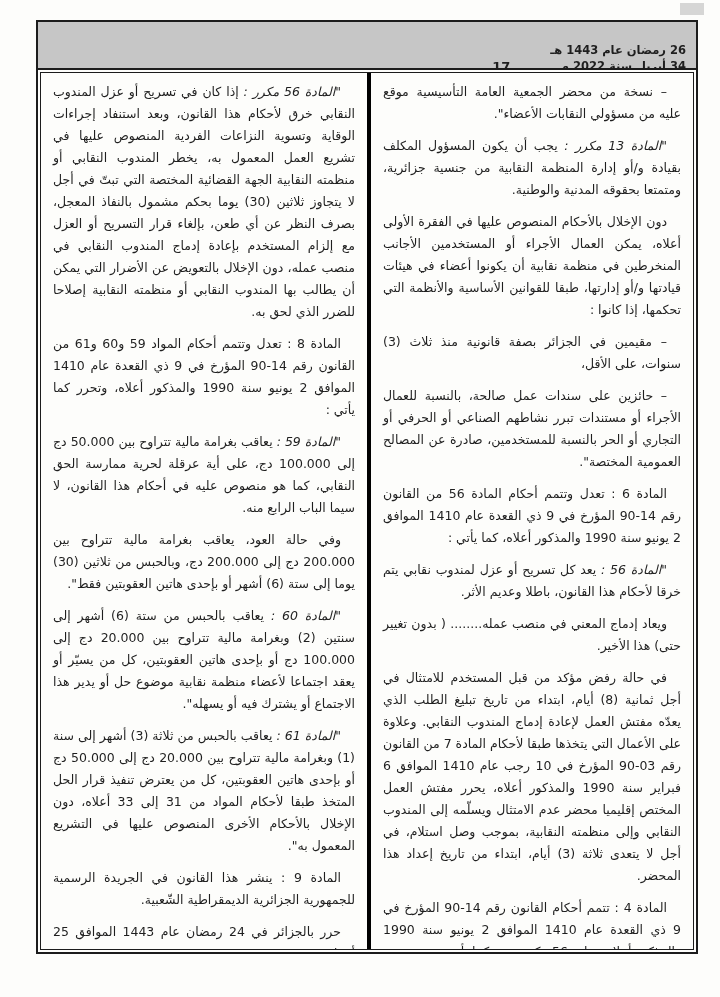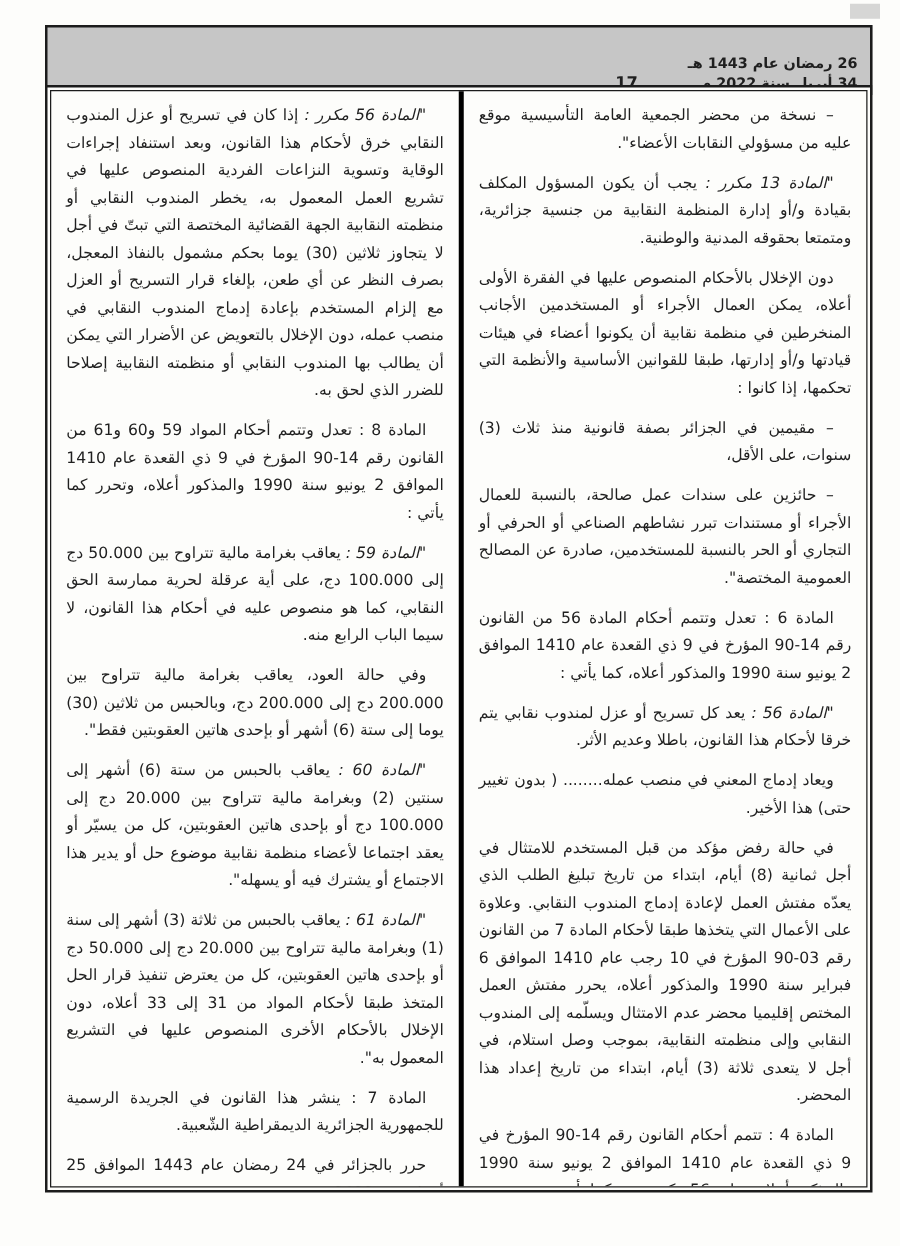--- a/index.html
+++ b/index.html
@@ -79,21 +79,21 @@
           <p class="para"><span class="lead bold">المادة 4 : </span>تتمم أحكام القانون رقم 14-90 المؤرخ في 9 ذي القعدة عام 1410 الموافق 2 يونيو سنة 1990 والمذكور أعلاه، بمادة 56 مكرر تحرر كما يأتي :</p>
         </div>
       <div class="col">
         <div>
             <p class="para"><span class="lead italic">"المادة 56 مكرر : </span>إذا كان في تسريح أو عزل المندوب النقابي خرق لأحكام هذا القانون، وبعد استنفاد إجراءات الوقاية وتسوية النزاعات الفردية المنصوص عليها في تشريع العمل المعمول به، يخطر المندوب النقابي أو منظمته النقابية الجهة القضائية المختصة التي تبتّ في أجل لا يتجاوز ثلاثين (30) يوما بحكم مشمول بالنفاذ المعجل، بصرف النظر عن أي طعن، بإلغاء قرار التسريح أو العزل مع إلزام المستخدم بإعادة إدماج المندوب النقابي في منصب عمله، دون الإخلال بالتعويض عن الأضرار التي يمكن أن يطالب بها المندوب النقابي أو منظمته النقابية إصلاحا للضرر الذي لحق به.</p>
             <p class="para"><span class="lead bold">المادة 8 : </span>تعدل وتتمم أحكام المواد 59 و60 و61 من القانون رقم 14-90 المؤرخ في 9 ذي القعدة عام 1410 الموافق 2 يونيو سنة 1990 والمذكور أعلاه، وتحرر كما يأتي :</p>
             <p class="para"><span class="lead italic">"المادة 59 : </span>يعاقب بغرامة مالية تتراوح بين 50.000 دج إلى 100.000 دج، على أية عرقلة لحرية ممارسة الحق النقابي، كما هو منصوص عليه في أحكام هذا القانون، لا سيما الباب الرابع منه.</p>
             <p class="para">وفي حالة العود، يعاقب بغرامة مالية تتراوح بين 200.000 دج إلى 200.000 دج، وبالحبس من ثلاثين (30) يوما إلى ستة (6) أشهر أو بإحدى هاتين العقوبتين فقط".</p>
             <p class="para"><span class="lead italic">"المادة 60 : </span>يعاقب بالحبس من ستة (6) أشهر إلى سنتين (2) وبغرامة مالية تتراوح بين 20.000 دج إلى 100.000 دج أو بإحدى هاتين العقوبتين، كل من يسيّر أو يعقد اجتماعا لأعضاء منظمة نقابية موضوع حل أو يدير هذا الاجتماع أو يشترك فيه أو يسهله".</p>
             <p class="para"><span class="lead italic">"المادة 61 : </span>يعاقب بالحبس من ثلاثة (3) أشهر إلى سنة (1) وبغرامة مالية تتراوح بين 20.000 دج إلى 50.000 دج أو بإحدى هاتين العقوبتين، كل من يعترض تنفيذ قرار الحل المتخذ طبقا لأحكام المواد من 31 إلى 33 أعلاه، دون الإخلال بالأحكام الأخرى المنصوص عليها في التشريع المعمول به".</p>
-            <p class="para"><span class="lead bold">المادة 7 : </span>ينشر هذا القانون في الجريدة الرسمية للجمهورية الجزائرية الديمقراطية الشّعبية.</p>
+            <p class="para"><span class="lead bold">المادة 9 : </span>ينشر هذا القانون في الجريدة الرسمية للجمهورية الجزائرية الديمقراطية الشّعبية.</p>
             <p class="para">حرر بالجزائر في 24 رمضان عام 1443 الموافق 25 أبريل سنة 2022.</p>
           </div>
 
       </div>
     </div>
   </div>
 
 </div>
 
 </body></html>

